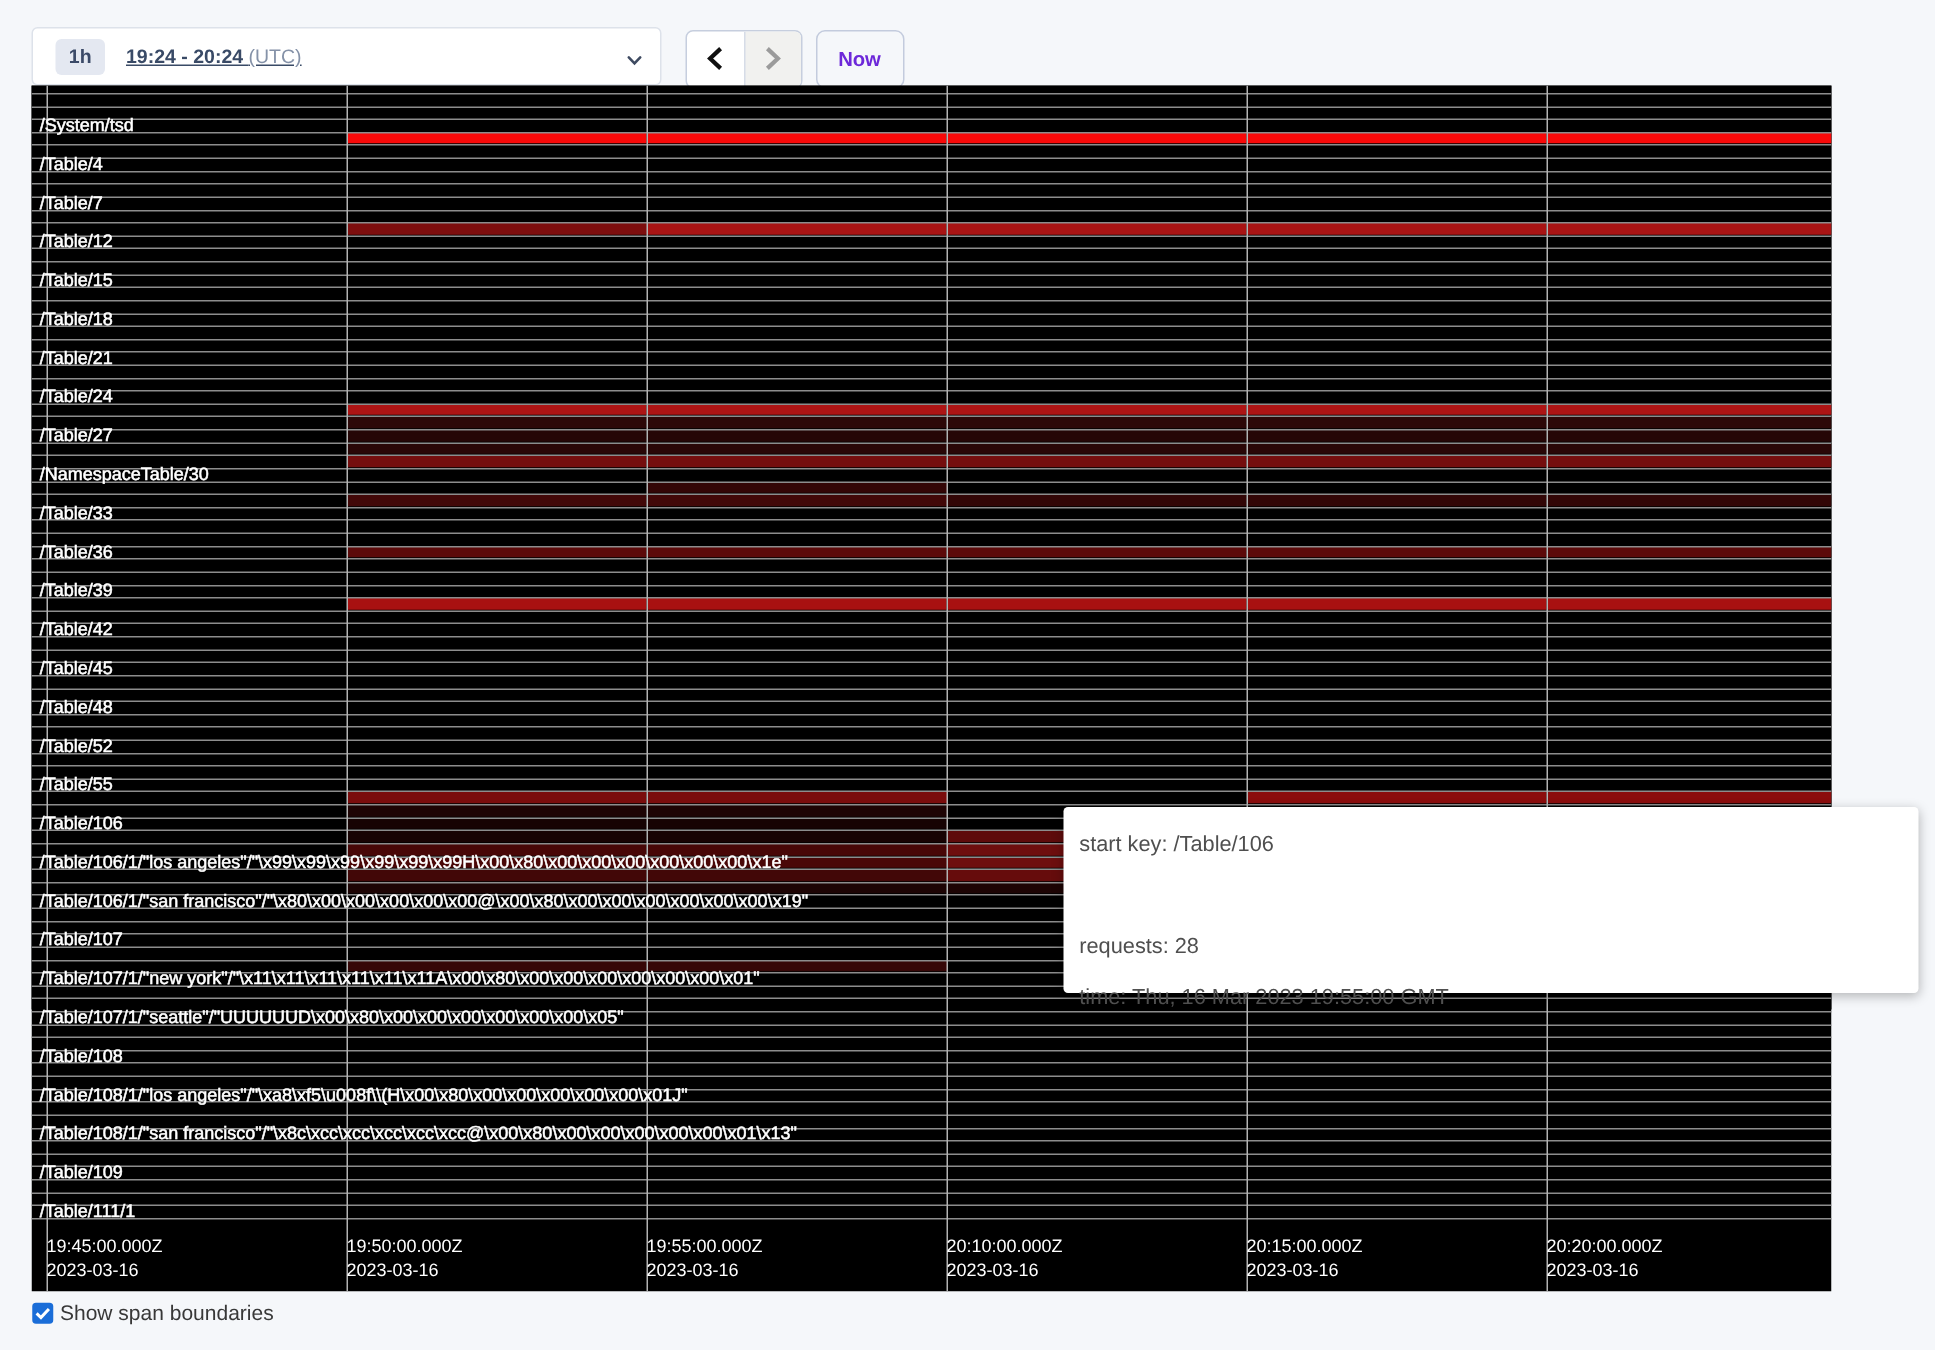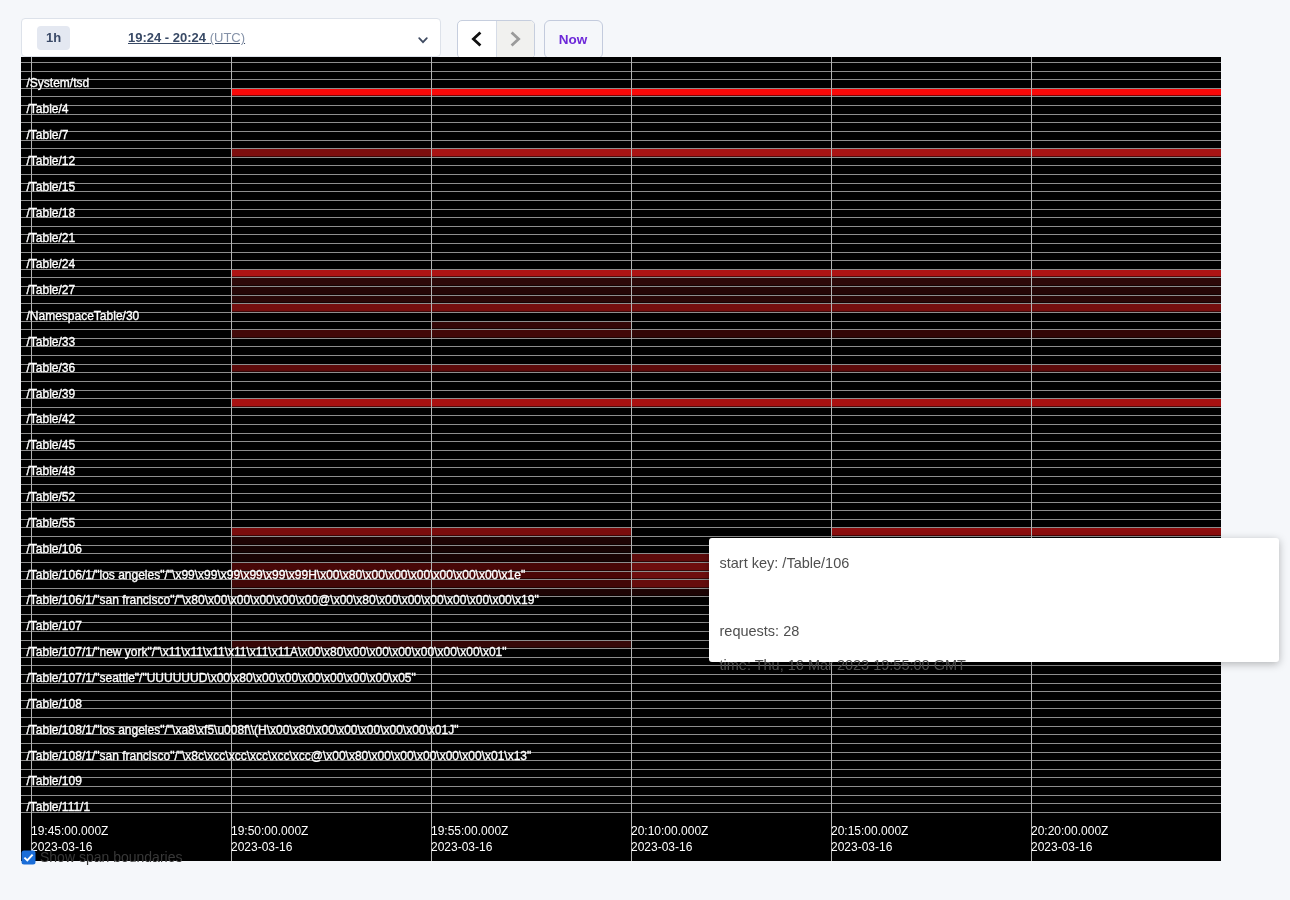--- a/index.html
+++ b/index.html
@@ -1,29 +1,29 @@
 <!DOCTYPE html>
 <html><head><meta charset="utf-8">
 <style>
 * { margin:0; padding:0; box-sizing:border-box; }
 html,body { width:1290px; height:900px; background:#f5f7fa; font-family:"Liberation Sans", sans-serif; position:relative; overflow:hidden; }
 .abs { position:absolute; }
-.dd { left:21px; top:18px; width:420px; height:39px; background:#fff; border:1px solid #dde2ea; border-radius:4px; display:flex; align-items:center;gap:44px; }
+.dd { left:21px; top:18px; width:420px; height:39px; background:#fff; border:1px solid #dde2ea; border-radius:4px; display:flex; align-items:center; }
 .badge { margin-left:15px; width:33px; height:24px; background:#e4e8f1; border-radius:4px; display:flex; align-items:center; justify-content:center; font-size:13px; font-weight:bold; color:#3b4a68; }
 .ddtext { margin-left:14px; font-size:13px; font-weight:bold; color:#394a66;text-decoration:underline; }
 .ddtext .utc { font-weight:normal; color:#8592a8; }
 .chev { position:absolute; right:12.5px; top:18px; }
 .grp { left:456.5px; top:20px; width:78px; height:38.5px; border:1px solid #c6cede; border-radius:5px; background:#fff; display:flex; overflow:hidden; }
 .grp .half { width:50%; display:flex; align-items:center; justify-content:center; }
 .grp .half.dis { background:#f1f1ef; border-left:1px solid #d6dce7; }
 .nowbtn { left:543.5px; top:20px; width:59px; height:39px; border:1px solid #c3cbdd; border-radius:6px; background:transparent; display:flex; align-items:center; justify-content:center; font-size:13.5px; font-weight:bold; color:#6d28d9; }
 .canvas { left:21px; top:57px; width:1200px; height:616px; background:#000; }
 .tooltip { left:709px; top:538px; width:570px; height:124px; background:#fff; border-radius:3px; box-shadow:0 2px 8px rgba(0,0,0,0.28); z-index:5; }
 .tooltip div { position:absolute; left:10.5px; font-size:14.5px; color:#4f4f4f; white-space:nowrap; }
-.cbrow { left:21px; top:849px; display:flex; align-items:center;text-align:right; }
+.cbrow { left:21px; top:867px; display:flex; align-items:center;text-align:right; }
 .cblabel { margin-left:4px; font-size:14px; color:#383838; }
 </style></head>
 <body>
 <div class="abs dd">
   <div class="badge">1h</div>
   <div class="ddtext">19:24 - 20:24 <span class="utc">(UTC)</span></div>
   <svg class="chev" width="10" height="7" viewBox="0 0 10 7">
       <path d="M1.2 1.2 L5 5.2 L8.8 1.2" stroke="#3e4a61" stroke-width="1.7" fill="none" stroke-linecap="round"></path>
     </svg>
 </div>

